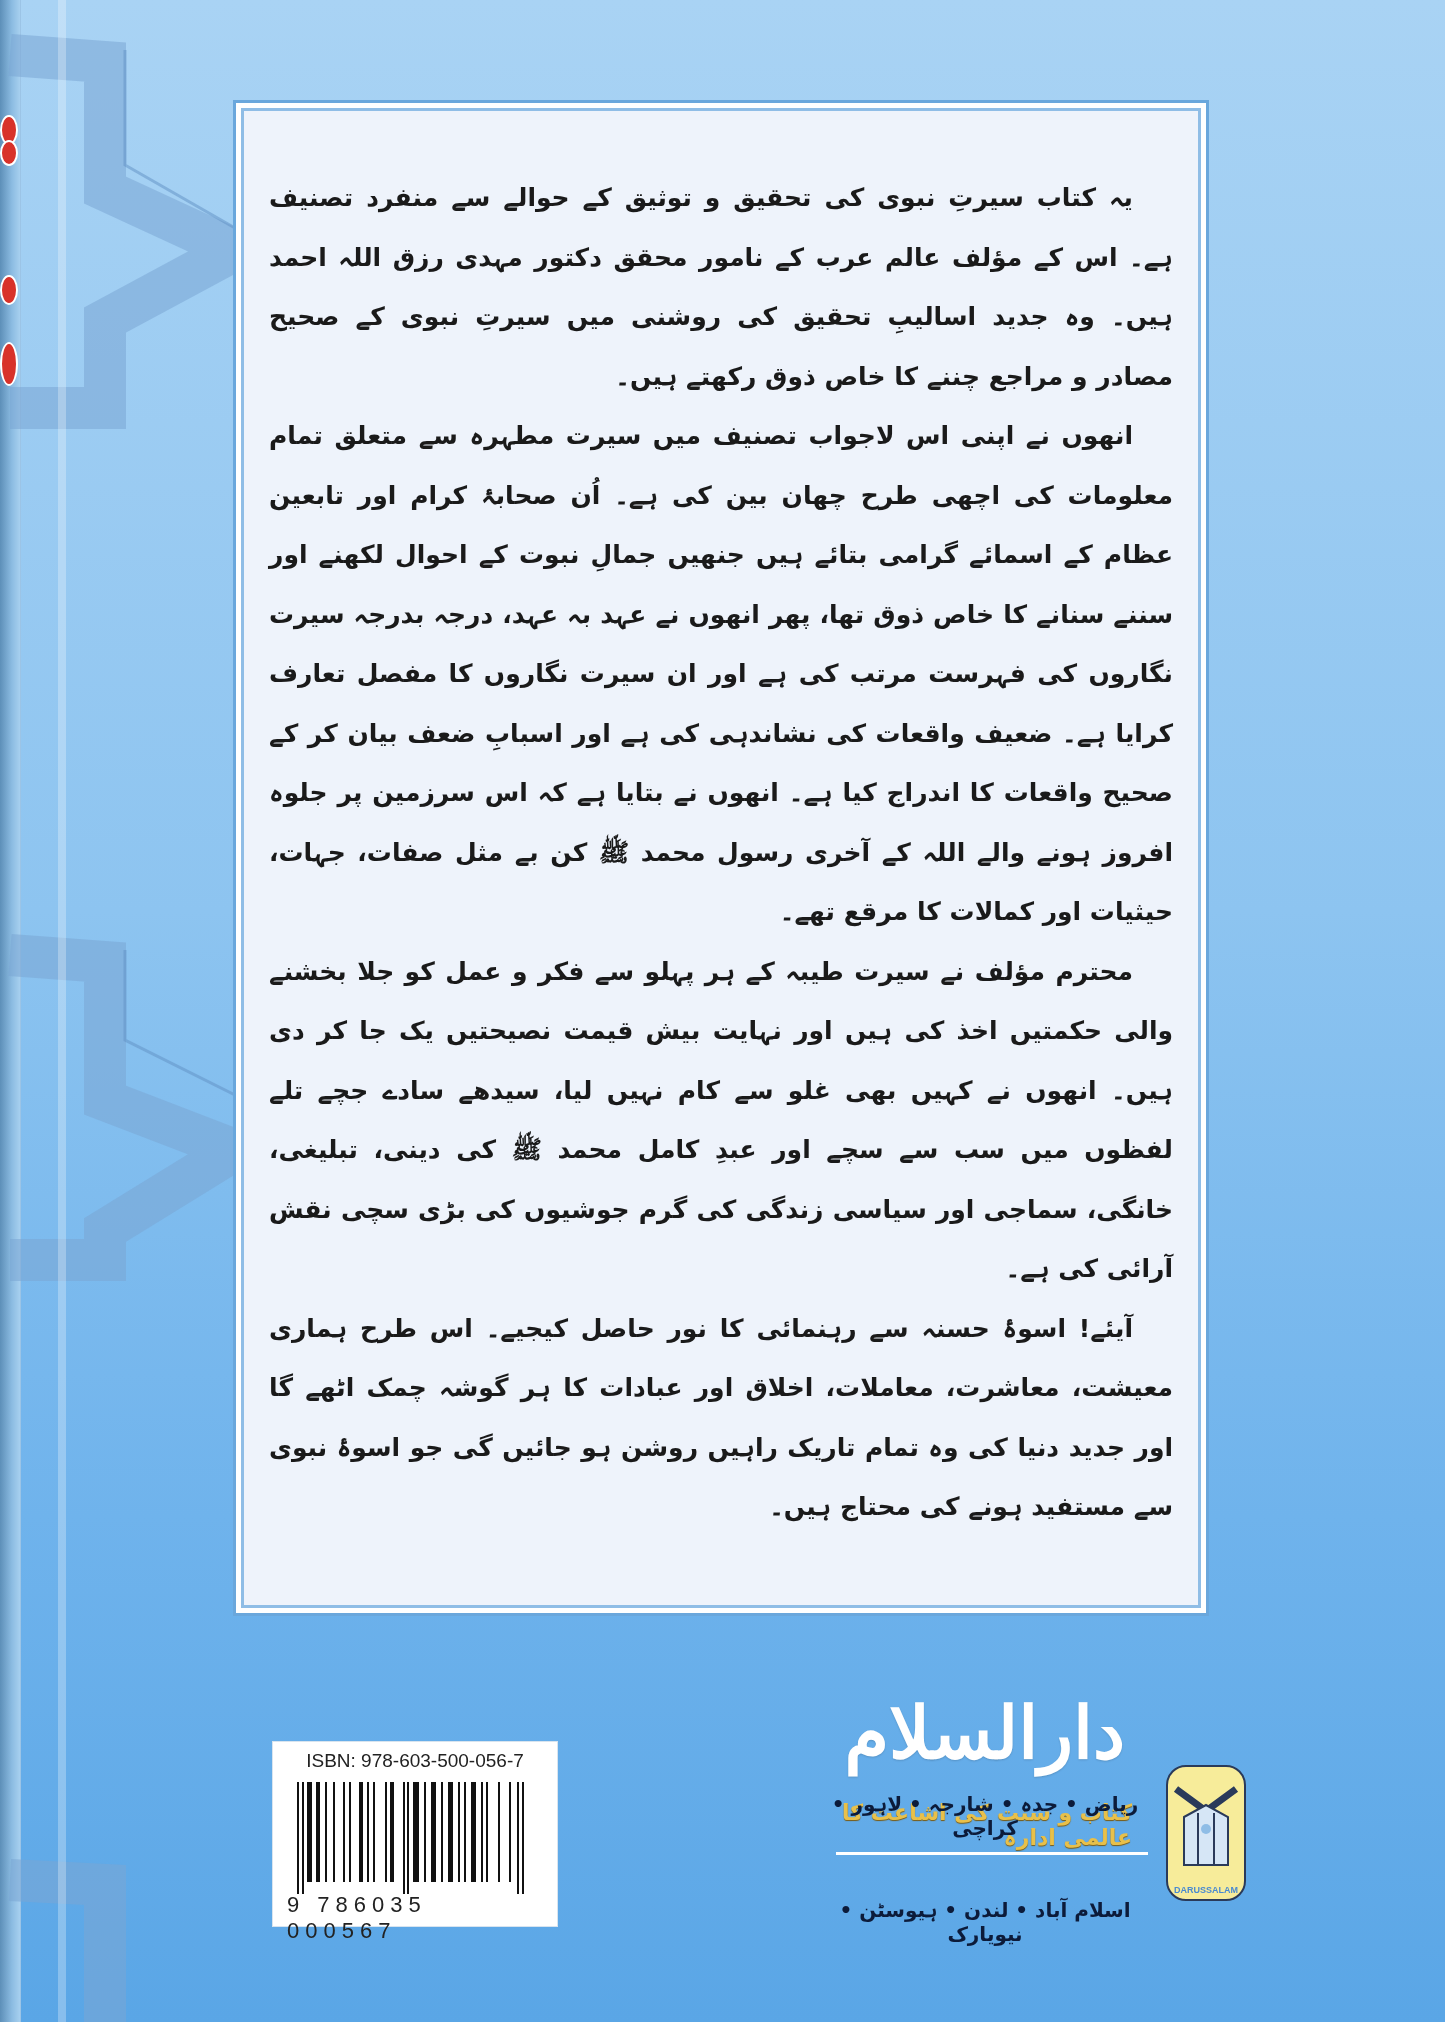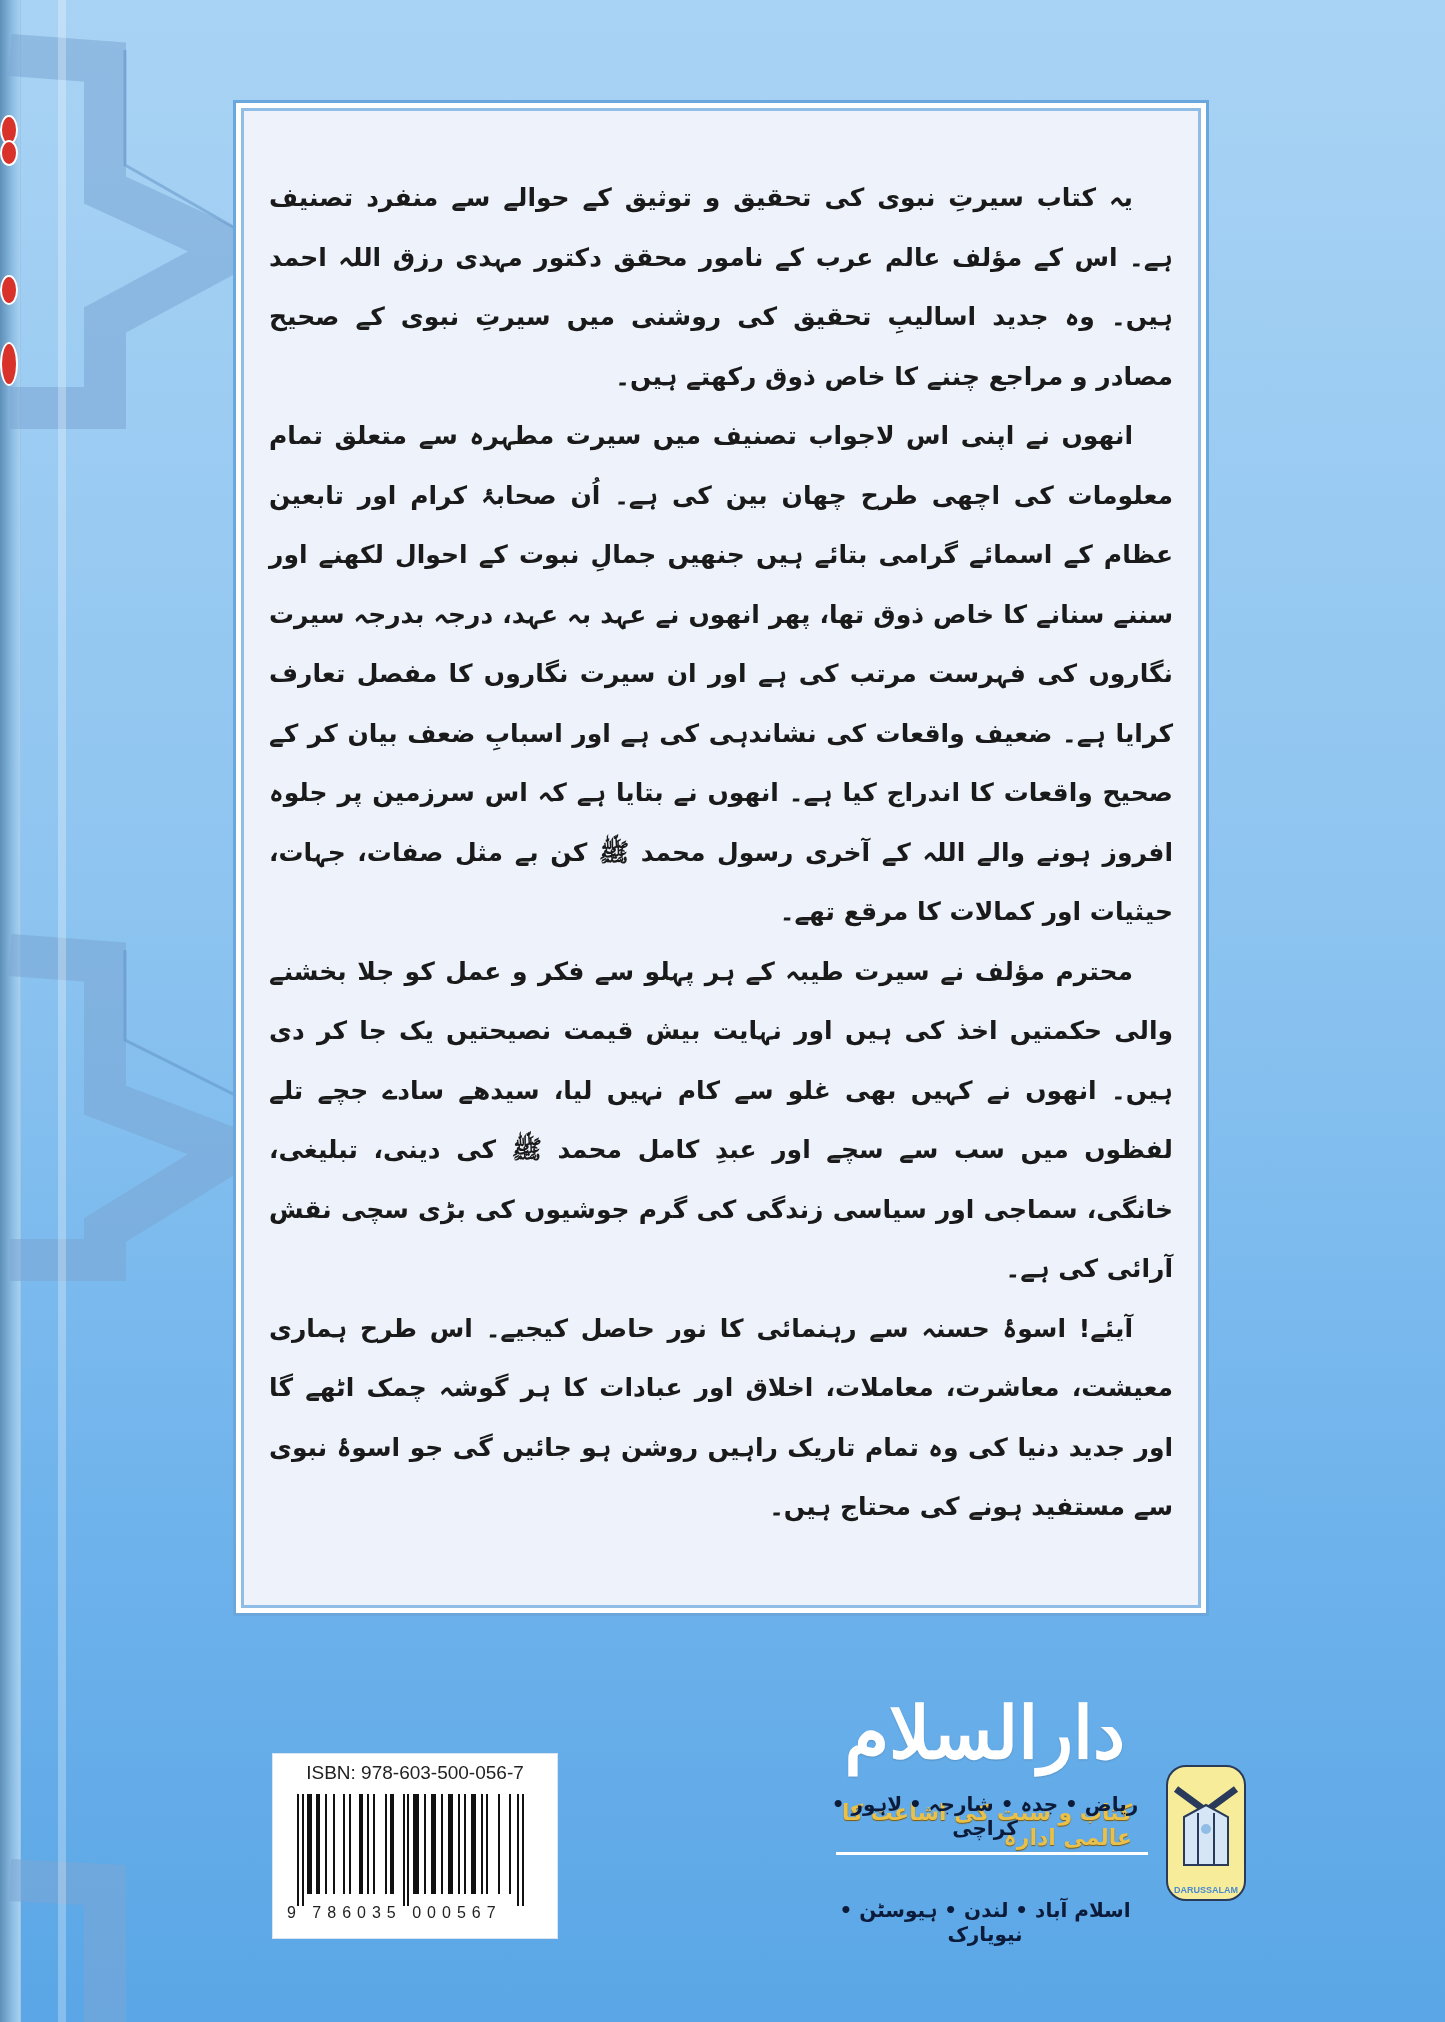--- a/index.html
+++ b/index.html
@@ -26,30 +26,30 @@
     .panel-inner { position: absolute; left: 28px; right: 28px; top: 60px; bottom: 30px; }
     .para {
       margin: 0; color: #1a1a1a;
       font-family: "DejaVu Sans", sans-serif;
       font-size: 25px; line-height: 59.5px; text-align: justify;
       text-indent: 40px; font-weight: bold;
     }
     .para + .para { margin-top: 0; }
     .isbn-box {
       position: absolute; left: 272px; top: 1741px; width: 284px; height: 184px;
-      background: #ffffff; border: 1px solid #d8e4ef; margin-top: 12px;
+      background: #ffffff; border: 1px solid #d8e4ef;
     }
     .isbn-label {
       position: absolute; left: 0; right: 0; top: 8px; text-align: center;
       font-family: "Liberation Sans", sans-serif; font-size: 19px; color: #222;
     }
     .barcode { position: absolute; left: 20px; top: 40px; width: 248px; height: 112px; }
     .isbn-digits {
       position: absolute; left: 14px; top: 150px; width: 260px;
-      font-family: "Liberation Sans", sans-serif; font-size: 16px; color: #222;
+      font-family: "Liberation Sans", sans-serif; font-size: 22px; color: #222;
       letter-spacing: 6px;
     }
     .logo-title {
       position: absolute; left: 865px; top: 1690px; width: 260px; text-align: center;
       direction: rtl; color: #ffffff; font-size: 72px; font-weight: bold;
       font-family: "DejaVu Serif", serif; text-shadow: 0 1px 2px rgba(0,0,0,0.15);
     }
     .logo-tagline {
       position: absolute; left: 836px; top: 1800px; width: 296px; text-align: right;
       direction: rtl; color: #e8c04a; font-size: 22px; font-weight: bold;

